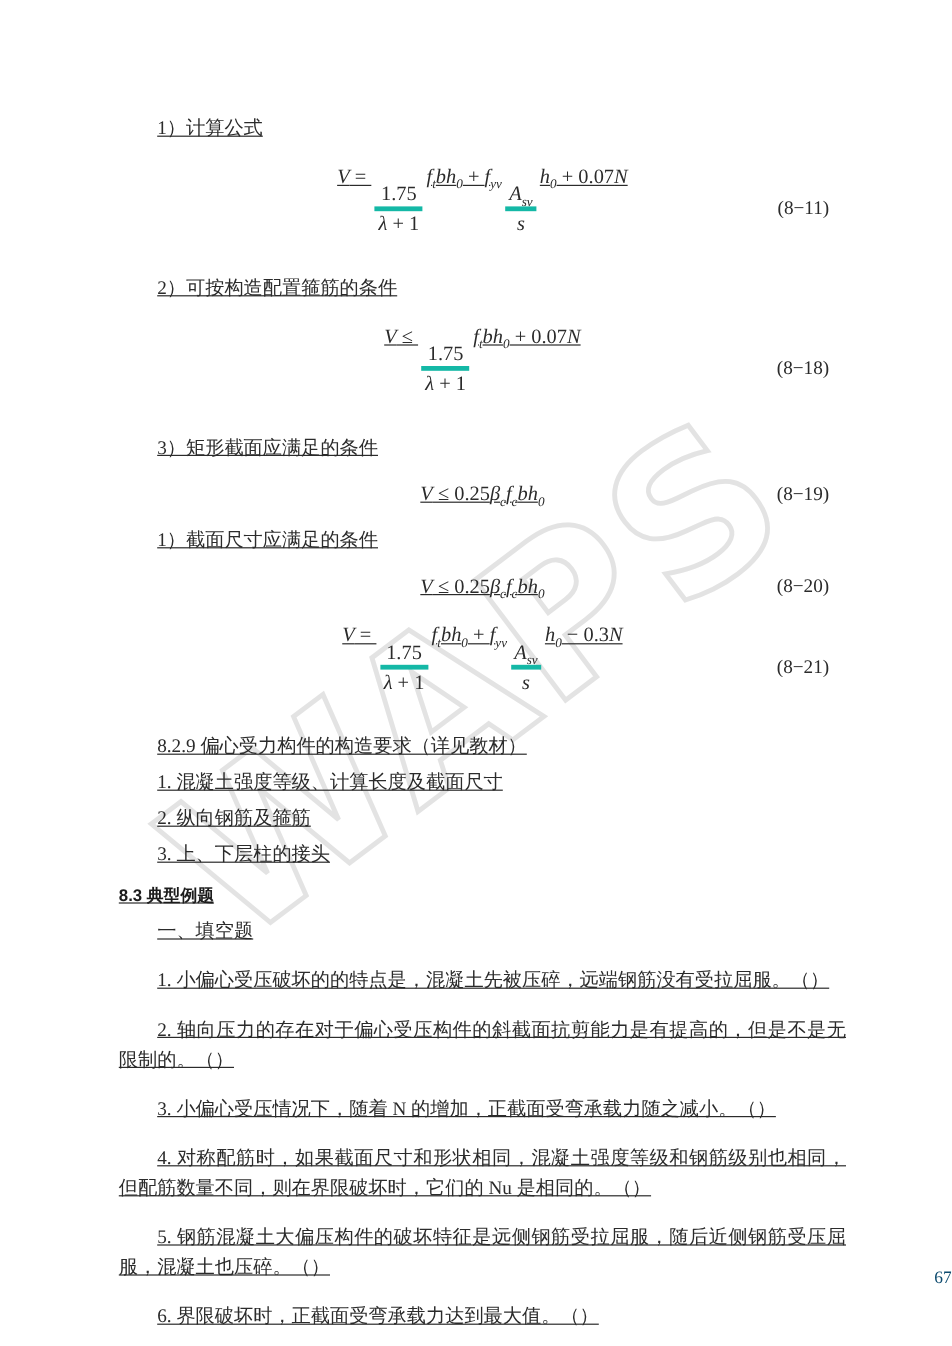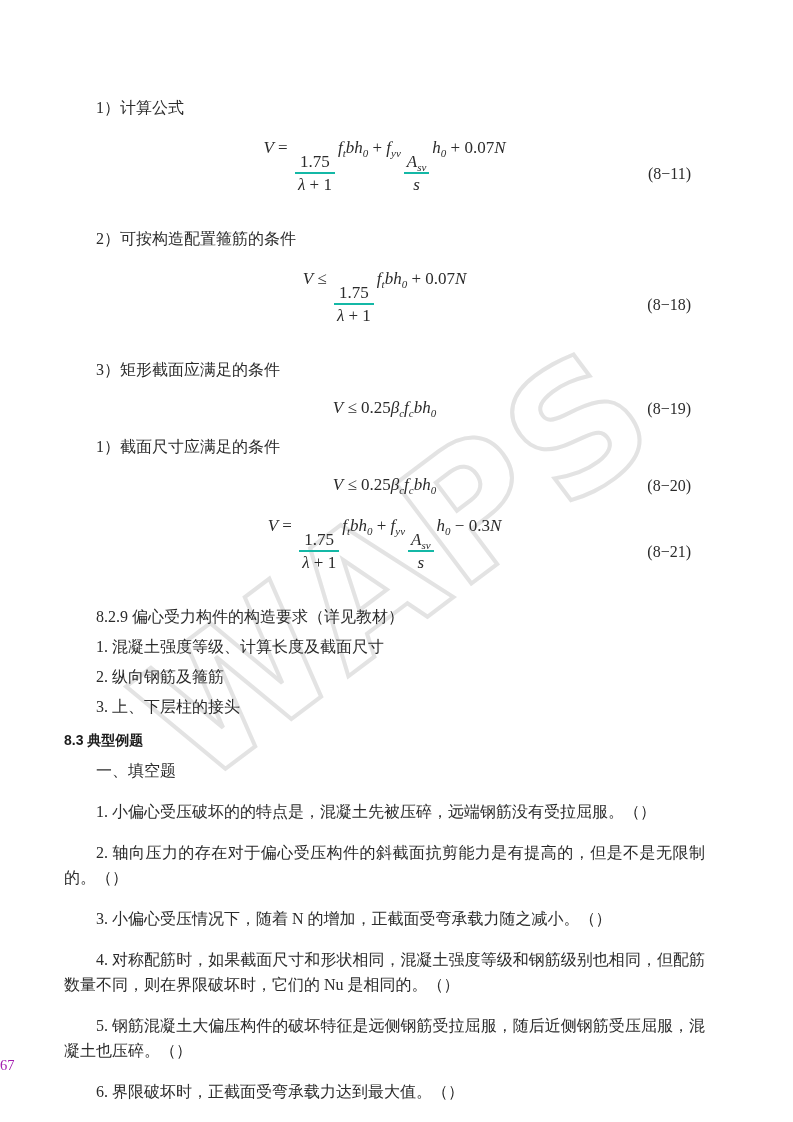--- a/index.html
+++ b/index.html
@@ -17,47 +17,47 @@
     transform:translate(-50%,-50%) rotate(-37deg);
     font-family:"DejaVu Sans",sans-serif;
     font-weight:bold;font-size:172px;letter-spacing:6px;
     color:#ffffff;
     -webkit-text-stroke:4px #e3e3e3;
     white-space:nowrap;
     user-select:none;
   }
   .content{
     position:relative;z-index:1;
-    padding:90px 88px 0 64px;
-    font-size:16px;line-height:25px;
+    padding:90px 88px 0 99px;
+    font-size:16px;line-height:25px;text-decoration:underline;
   }
   .para{margin:5px 0;text-indent:2em;}
   .q{margin:16px 0;text-indent:2em;text-align:justify;}
   .h-major{
     margin:8px 0 5px 0;text-indent:0;
     font-family:"Liberation Sans","DejaVu Sans",sans-serif;
     font-weight:bold;font-size:14px;line-height:26px;color:#1c1c1c;
   }
   
   .eqrow{position:relative;margin:15px 0;min-height:26px;
     display:flex;align-items:center;justify-content:center;}
   .eqbody{font-size:17px;line-height:22px;white-space:nowrap;}
   .eqnum{position:absolute;right:14px;top:50%;transform:translateY(-50%);
     font-size:16px;color:#2b2b2b;}
   .mv{font-style:italic;}
   sub.mb{font-style:italic;font-size:11px;line-height:0;}
   .mo,.mp{font-style:normal;}
   .frac{display:inline-flex;flex-direction:column;vertical-align:-0.85em;
     text-align:center;margin:16px 3px;}
   .frac .fn{display:block;padding:0 3px;line-height:21px;}
-  .frac .fd{display:block;padding:0 3px;line-height:21px;border-top:2px solid #14b8a6;}
+  .frac .fd{display:block;padding:0 3px;line-height:21px;border-top:4px solid #14b8a6;}
   
   .pagenum{
     position:absolute;left:0;right:0;bottom:48px;z-index:1;
-    text-align:left;font-size:14.5px;color:#a21caf;
+    text-align:right;font-size:14.5px;color:#0c4a6e;
   }
 </style>
 </head>
 <body>
 
 <div class="page">
 
   <div class="wm">WAPS</div>
 
   <main class="content">

